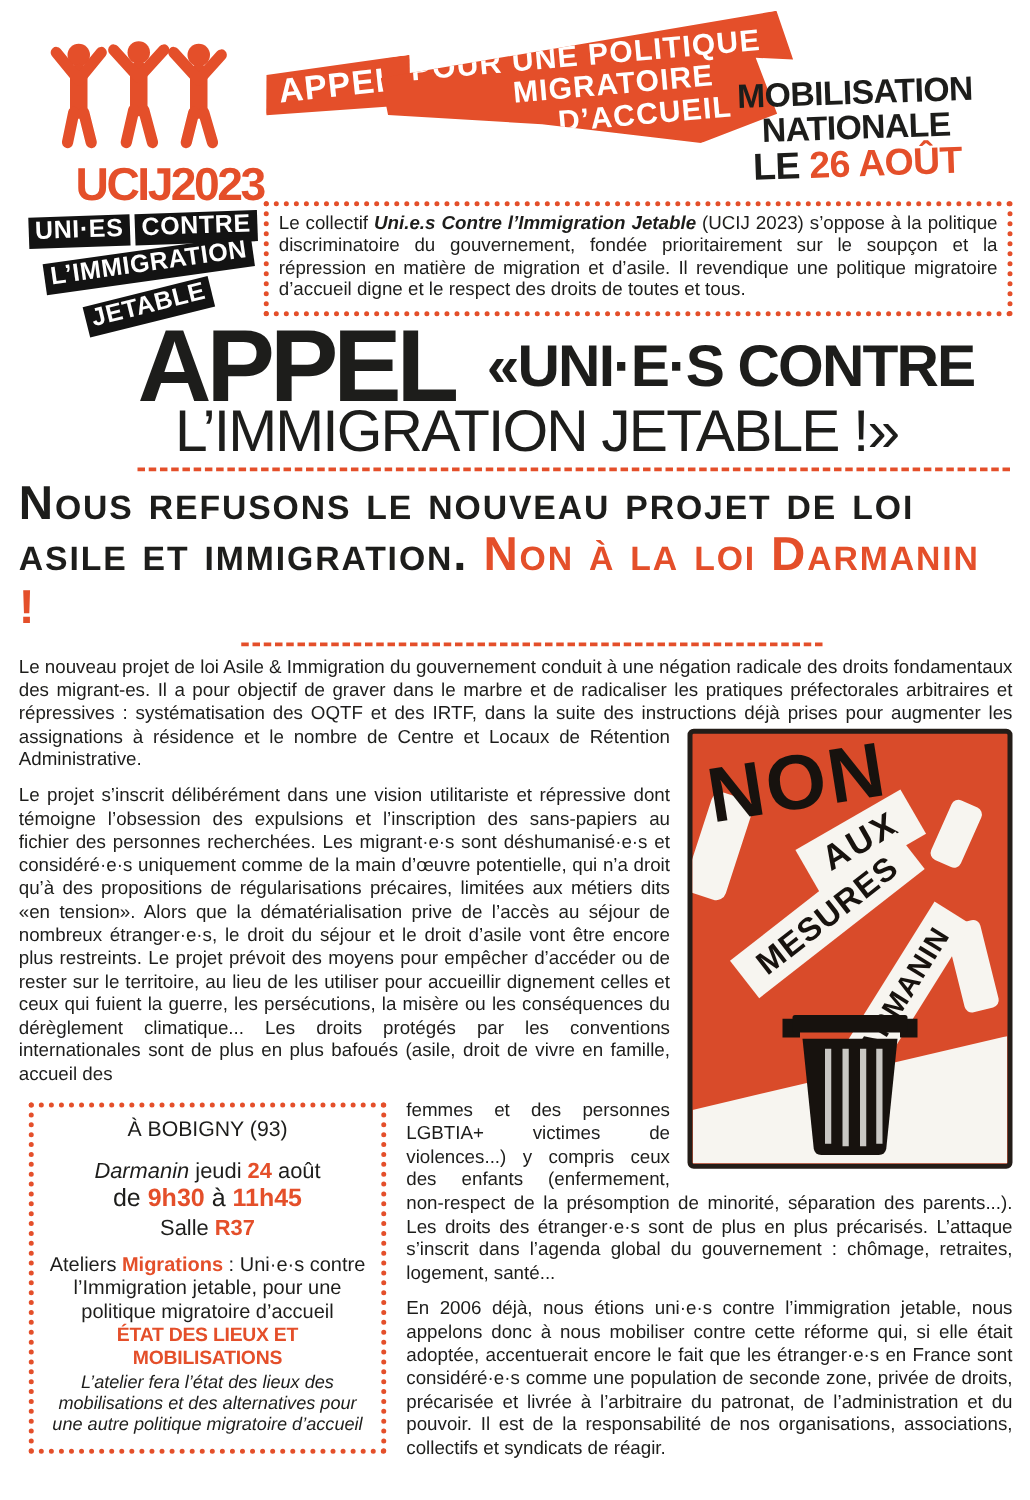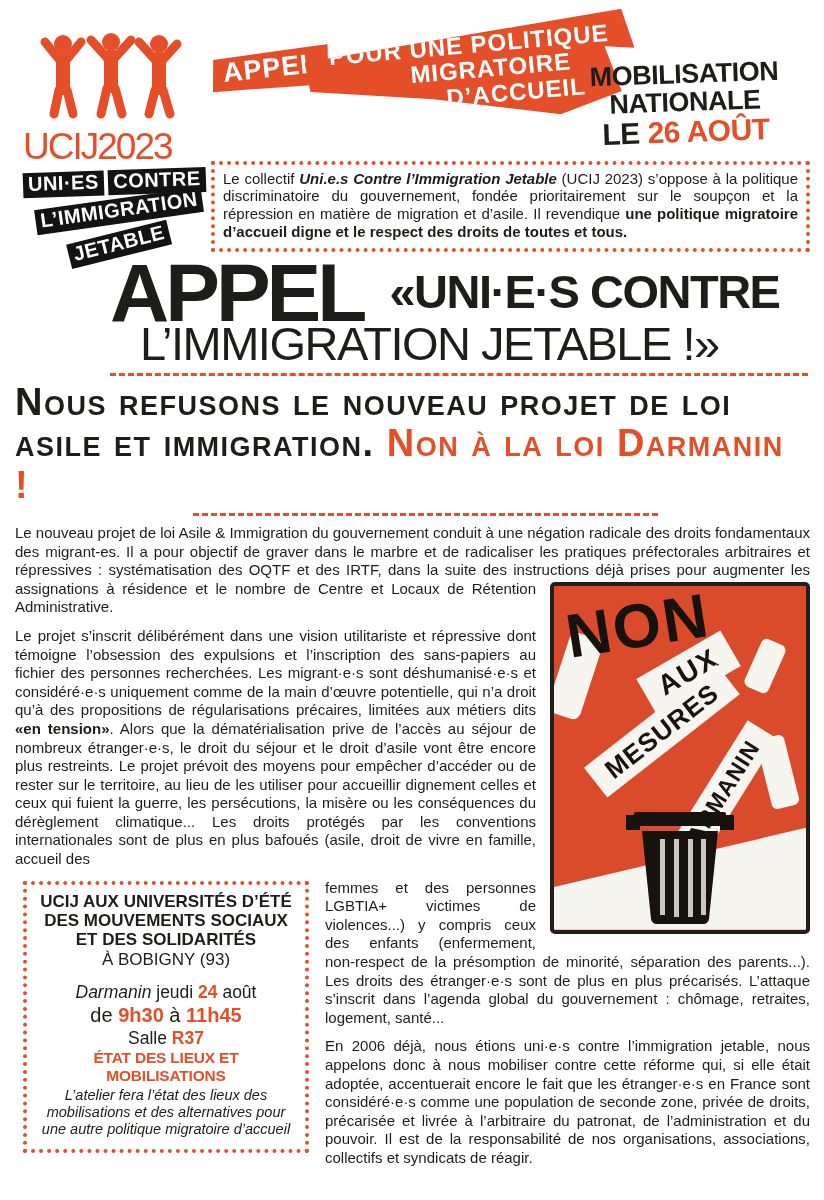--- a/index.html
+++ b/index.html
@@ -9,21 +9,21 @@
     --paper:#f7f5f0;
   }
   *{box-sizing:border-box;margin:0;padding:0;}
   body{background:#ffffff;font-family:"Liberation Sans",sans-serif;color:var(--ink);}
   .page{position:relative;width:824px;height:1200px;background:#fff;padding:14px 14px 0 15px;overflow:hidden;}
 
   
   .header{display:grid;grid-template-columns:196px 1fr;grid-template-rows:auto auto;}
   .logo-col{grid-row:1/3;padding-top:14px;}
   .figures{margin-left:18px;}
-  .logo-title{color:var(--orange);font-size:37px;font-weight:400;letter-spacing:-2px;margin-top:-6px;margin-left:8px;}
+  .logo-title{color:var(--orange);font-size:37px;font-weight:700;letter-spacing:-2px;margin-top:-6px;margin-left:8px;text-align:right;}
   .tagline{margin-top:2px;font-weight:800;}
   .tag-line{white-space:nowrap;}
   .tag-box{display:inline-block;background:#131313;color:#fff;font-size:20px;padding:0 5px 2px;letter-spacing:.5px;}
   .tl1{transform:rotate(-2deg);margin-left:8px;}
   .tl2{transform:rotate(-8deg);margin-left:20px;margin-top:3px;}
   .tl3{transform:rotate(-14deg);margin-left:52px;margin-top:4px;}
 
   .topright{display:flex;align-items:flex-start;}
   .banner{flex:1;position:relative;height:140px;}
   .appel-chip{position:absolute;left:0;top:36px;background:var(--orange);color:#fff;font-weight:700;
@@ -83,21 +83,21 @@
   .eb-title{font-weight:800;font-size:17px;line-height:1.12;}
   .eb-loc{font-size:17px;margin-top:1px;}
   .eb-prog{margin-top:13px;font-size:17.5px;}
   .eb-time{font-size:20px;margin-top:1px;}
   .eb-salle{font-size:17.5px;margin-top:1px;}
   .eb-ateliers{margin-top:12px;font-size:16px;line-height:1.14;}
   .eb-etat{color:var(--orange);font-weight:800;font-size:15.5px;margin-top:1px;letter-spacing:-0.2px;}
   .eb-note{font-style:italic;font-size:14.5px;margin-top:2px;line-height:1.18;}
 
   
-  .seg-bold{font-weight:bold;}
+  .seg-bold{font-weight:normal;}
   .seg-bolditalic{font-weight:bold;font-style:italic;}
   .seg-italic{font-style:italic;}
   .seg-orangebold{color:var(--orange);font-weight:bold;}
   .seg-plain{}
 </style>
 </head>
 <body>
 
 <div class="page">
 
@@ -186,25 +186,25 @@
             <rect x="68" y="36" width="5" height="78" fill="#c9c7c3"></rect>
             <rect x="81" y="36" width="5" height="76" fill="#c9c7c3"></rect>
           </svg>
         </span>
       </span><span>déjà prises pour augmenter les assignations à résidence et le nombre de Centre et Locaux de Rétention Administrative.</span>
     </div>
 
     <div class="para"><span class="seg-plain">Le projet s’inscrit délibérément dans une vision utilitariste et répressive dont témoigne l’obsession des expulsions et l’inscription des sans-papiers au fichier des personnes recherchées. Les migrant·e·s sont déshumanisé·e·s et considéré·e·s uniquement comme de la main d’œuvre potentielle, qui n’a droit qu’à des propositions de régularisations précaires, limitées aux métiers dits </span><span class="seg-bold">«en tension»</span><span class="seg-plain">. Alors que la dématérialisation prive de l’accès au séjour de nombreux étranger·e·s, le droit du séjour et le droit d’asile vont être encore plus restreints. Le projet prévoit des moyens pour empêcher d’accéder ou de rester sur le territoire, au lieu de les utiliser pour accueillir dignement celles et ceux qui fuient la guerre, les persécutions, la misère ou les conséquences du dérèglement climatique... Les droits protégés par les conventions internationales sont de plus en plus bafoués (asile, droit de vivre en famille, accueil des</span></div>
 
     <div class="eventbox">
-      <div class="eb-title">UCIJ AUX UNIVERSITÉS D’ÉTÉ DES MOUVEMENTS SOCIAUX ET DES SOLIDARITÉS</div>
       <div class="eb-loc">À BOBIGNY (93)</div>
       <div class="eb-prog"><span class="seg-italic">Darmanin</span><span class="seg-plain"> jeudi </span><span class="seg-orangebold">24</span><span class="seg-plain"> août</span></div>
       <div class="eb-time"><span class="seg-plain">de </span><span class="seg-orangebold">9h30</span><span class="seg-plain"> à </span><span class="seg-orangebold">11h45</span></div>
       <div class="eb-salle"><span class="seg-plain">Salle </span><span class="seg-orangebold">R37</span></div>
+      <div class="eb-ateliers"><span class="seg-bold">Ateliers </span><span class="seg-orangebold">Migrations</span><span class="seg-plain"> : Uni·e·s contre l’Immigration jetable, pour une politique migratoire d’accueil</span></div>
       <div class="eb-etat">ÉTAT DES LIEUX ET MOBILISATIONS</div>
       <div class="eb-note">L’atelier fera l’état des lieux des mobilisations et des alternatives pour une autre politique migratoire d’accueil</div>
     </div>
 
     <div class="para">femmes et des personnes LGBTIA+ victimes de violences...) y compris ceux des enfants (enfermement, non-respect de la présomption de minorité, séparation des parents...). Les droits des étranger·e·s sont de plus en plus précarisés. L’attaque s’inscrit dans l’agenda global du gouvernement : chômage, retraites, logement, santé...</div>
 
     <div class="para">En 2006 déjà, nous étions uni·e·s contre l’immigration jetable, nous appelons donc à nous mobiliser contre cette réforme qui, si elle était adoptée, accentuerait encore le fait que les étranger·e·s en France sont considéré·e·s comme une population de seconde zone, privée de droits, précarisée et livrée à l’arbitraire du patronat, de l’administration et du pouvoir. Il est de la responsabilité de nos organisations, associations, collectifs et syndicats de réagir.</div>
   </div>
 
 </div>

